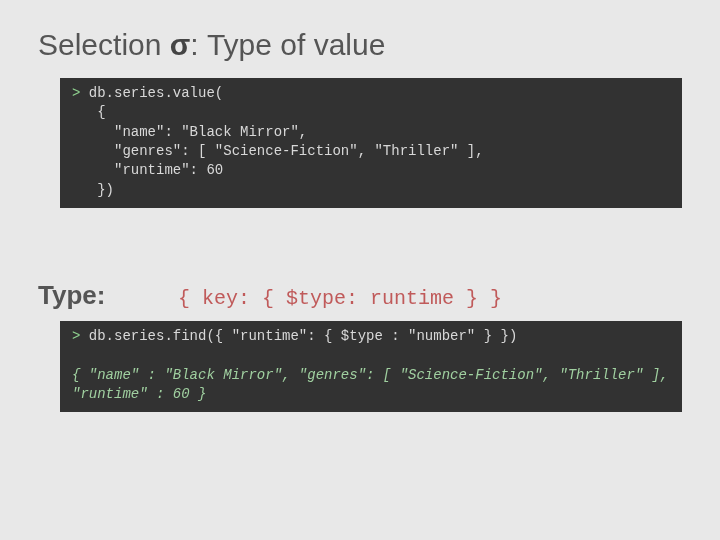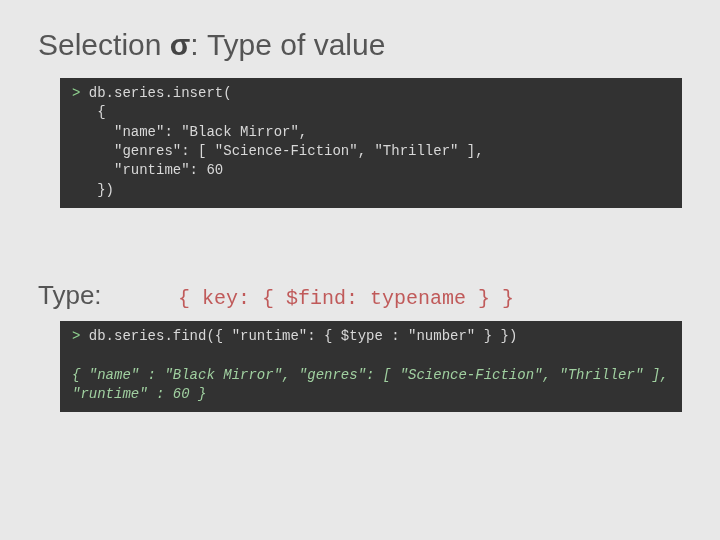--- a/index.html
+++ b/index.html
@@ -37,49 +37,49 @@
   }
   .codebox .prompt { color: #8fd18f; }
   .codebox .res { color: #a0d0a0; font-style: italic; }
   .type-row {
     display: flex;
     align-items: baseline;
     margin: 72px 0 10px 0;
   }
   .type-label {
     font-size: 26px;
-    font-weight: 400;
+    font-weight: 700;
     color: #555;
     width: 140px;
   }
   .type-expr {
     font-family: Consolas, "Courier New", monospace;
     font-size: 20px;
     color: #c05a5a;
   }
 </style>
 </head>
 <body>
 
 <div class="slide">
 
   <h1 class="title">
     <span>Selection </span><span class="sigma">σ</span><span>: Type of value</span>
   </h1>
 
-  <div class="codebox"><span class="prompt">&gt;</span><span> db.series.insert(</span>
+  <div class="codebox"><span class="prompt">&gt;</span><span> db.series.value(</span>
 <span>   {</span>
 <span>     "name": "Black Mirror",</span>
 <span>     "genres": [ "Science-Fiction", "Thriller" ],</span>
 <span>     "runtime": 60</span>
 <span>   })</span></div>
 
   <div class="type-row">
     <div class="type-label">Type:</div>
-    <div class="type-expr">{ key: { $find: typename } }</div>
+    <div class="type-expr">{ key: { $type: runtime } }</div>
   </div>
 
   <div class="codebox"><span class="prompt">&gt;</span><span> db.series.find({ "runtime": { $type : "number" } })</span>
 
 <span class="res">{ "name" : "Black Mirror", "genres": [ "Science-Fiction", "Thriller" ],
 "runtime" : 60 }</span></div>
 
 </div>
 
 </body></html>

